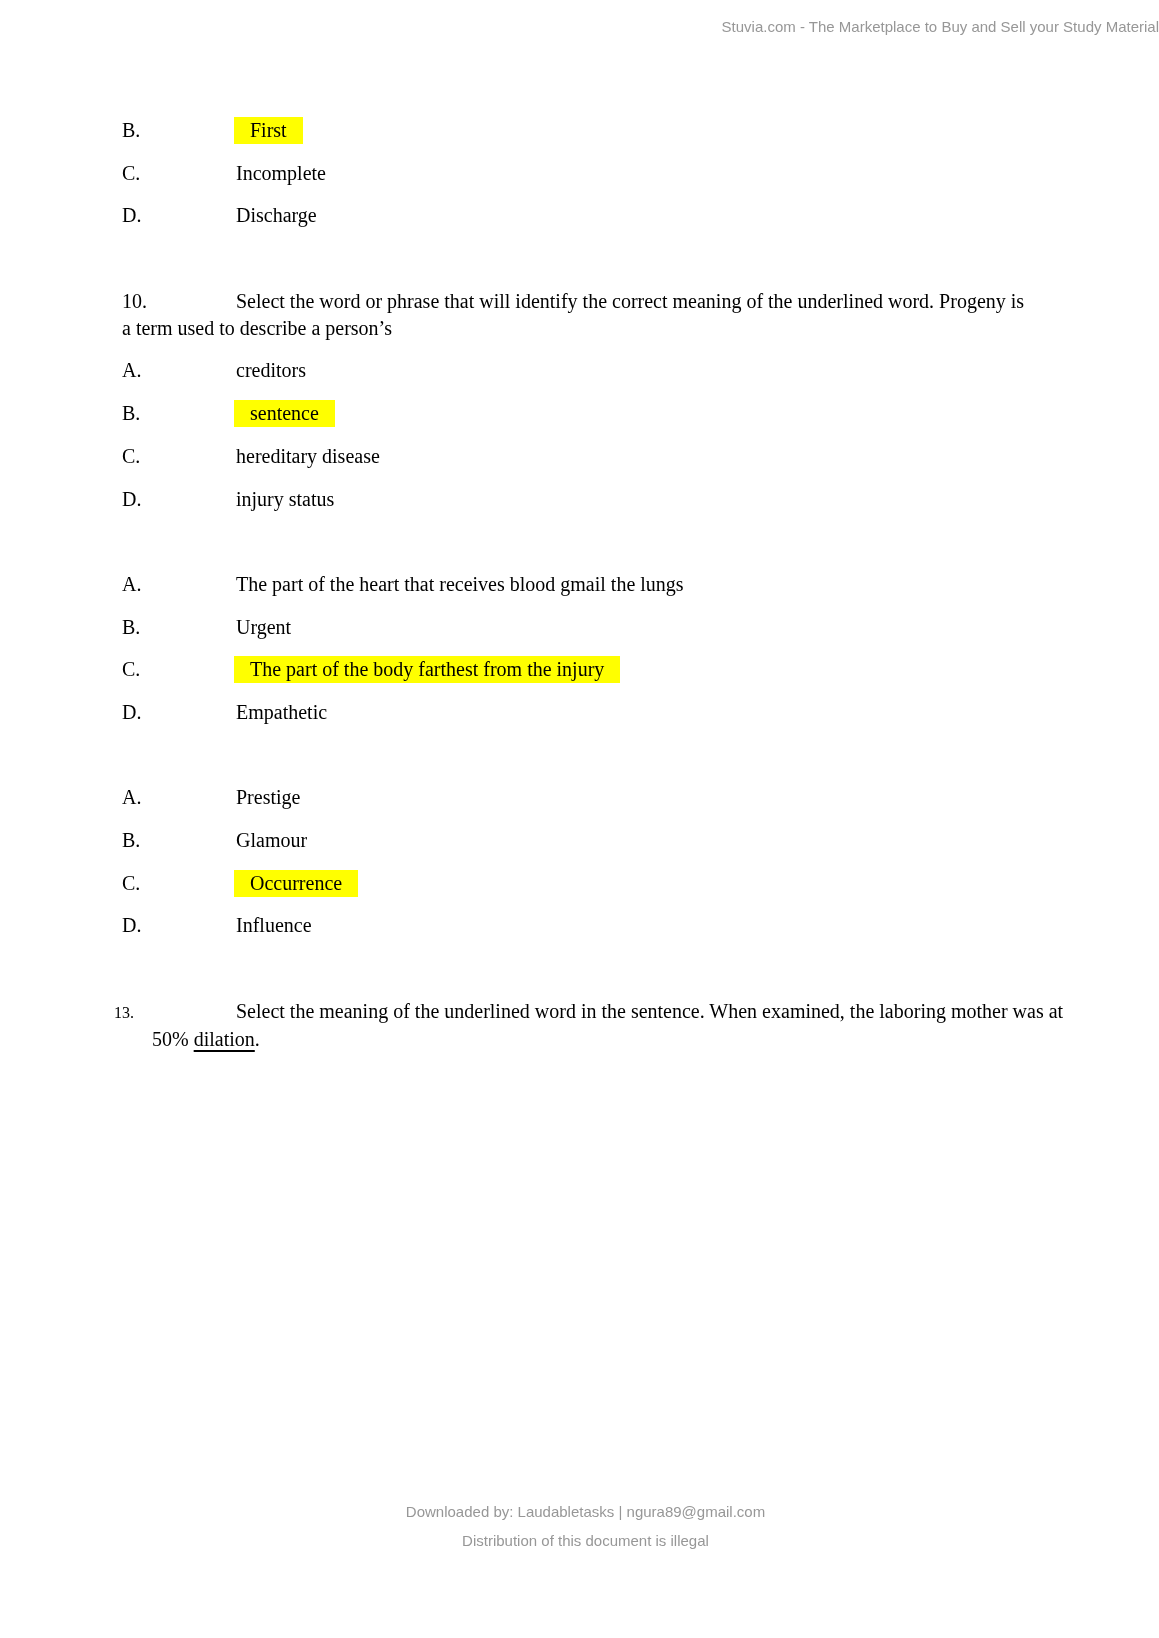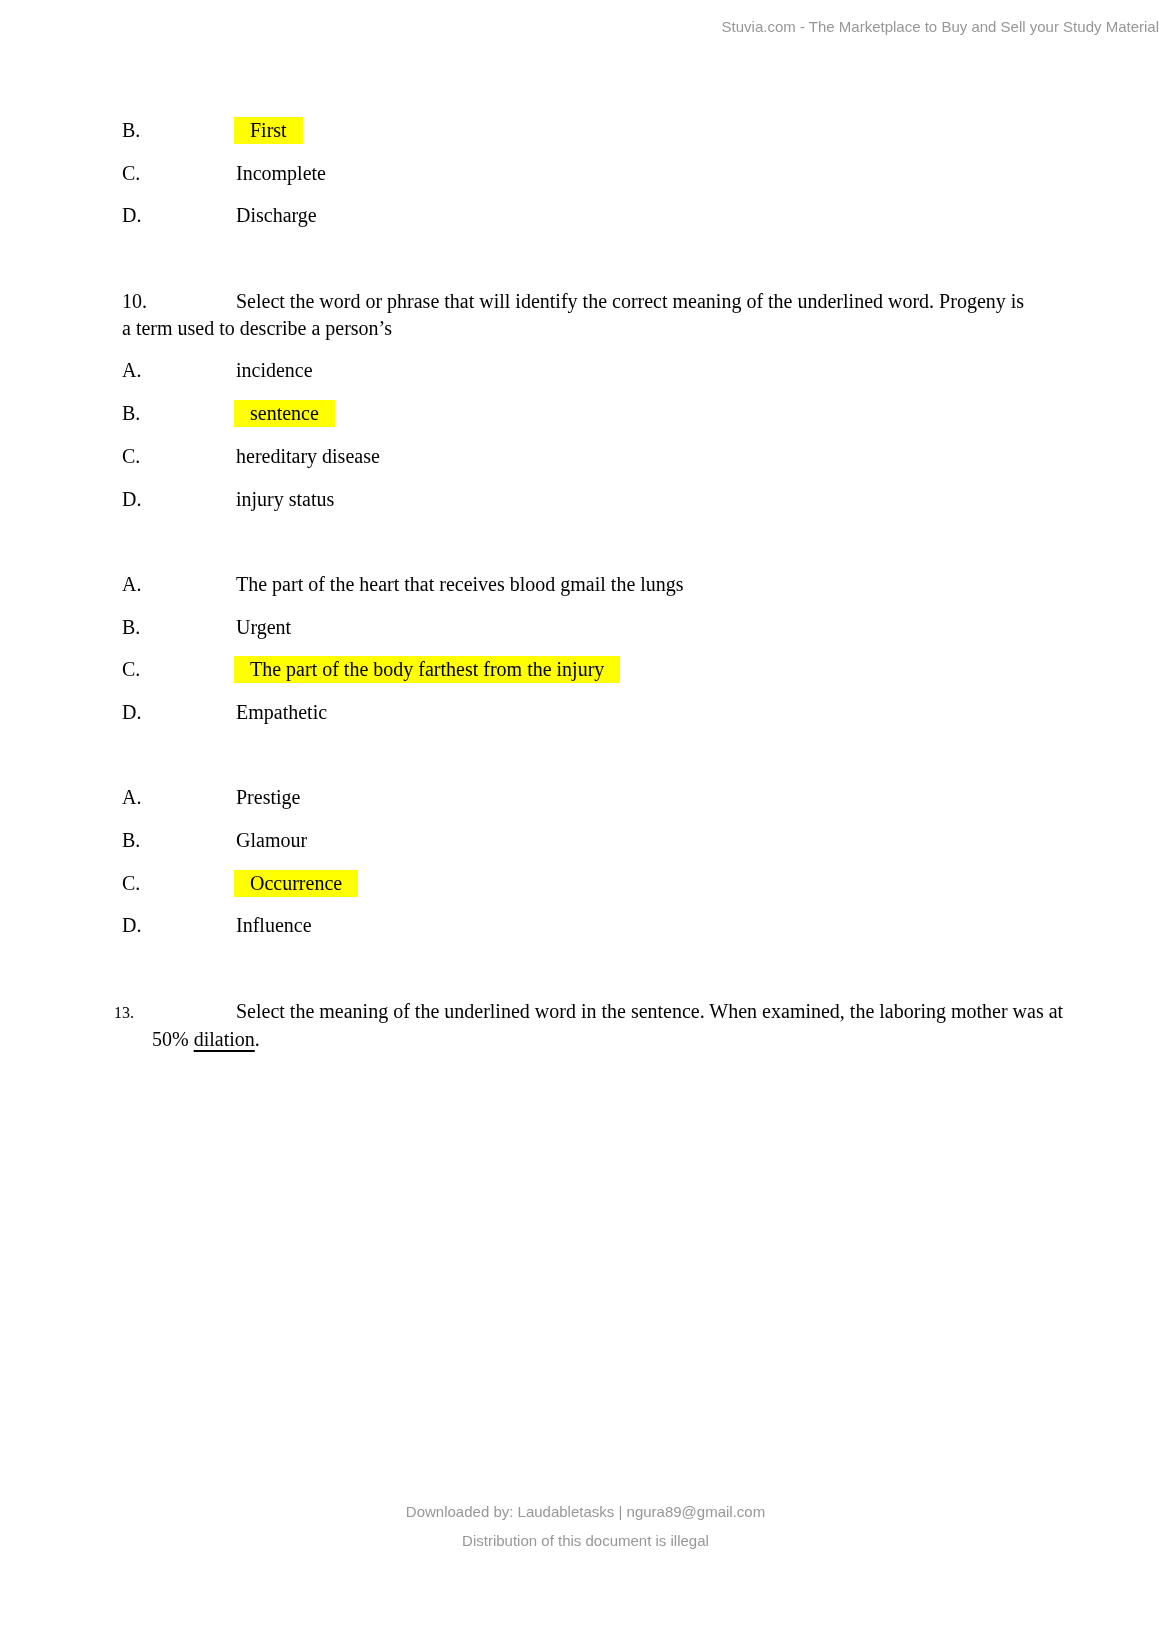--- a/index.html
+++ b/index.html
@@ -118,21 +118,21 @@
     </div>
     <div class="row">
       <span class="letter">D.</span>
       <span class="opt-text">Discharge</span>
     </div>
 
     <div class="q-block">
       <p class="q-text"><span class="q-num">10.</span><span>Select the word or phrase that will identify the correct meaning of the underlined word. Progeny is a term used to describe a person’s</span></p>
       <div class="row">
         <span class="letter">A.</span>
-        <span class="opt-text">incidence</span>
+        <span class="opt-text">creditors</span>
       </div>
       <div class="row">
         <span class="letter">B.</span>
         <span class="opt-text hl">sentence</span>
       </div>
       <div class="row">
         <span class="letter">C.</span>
         <span class="opt-text">hereditary disease</span>
       </div>
       <div class="row">

